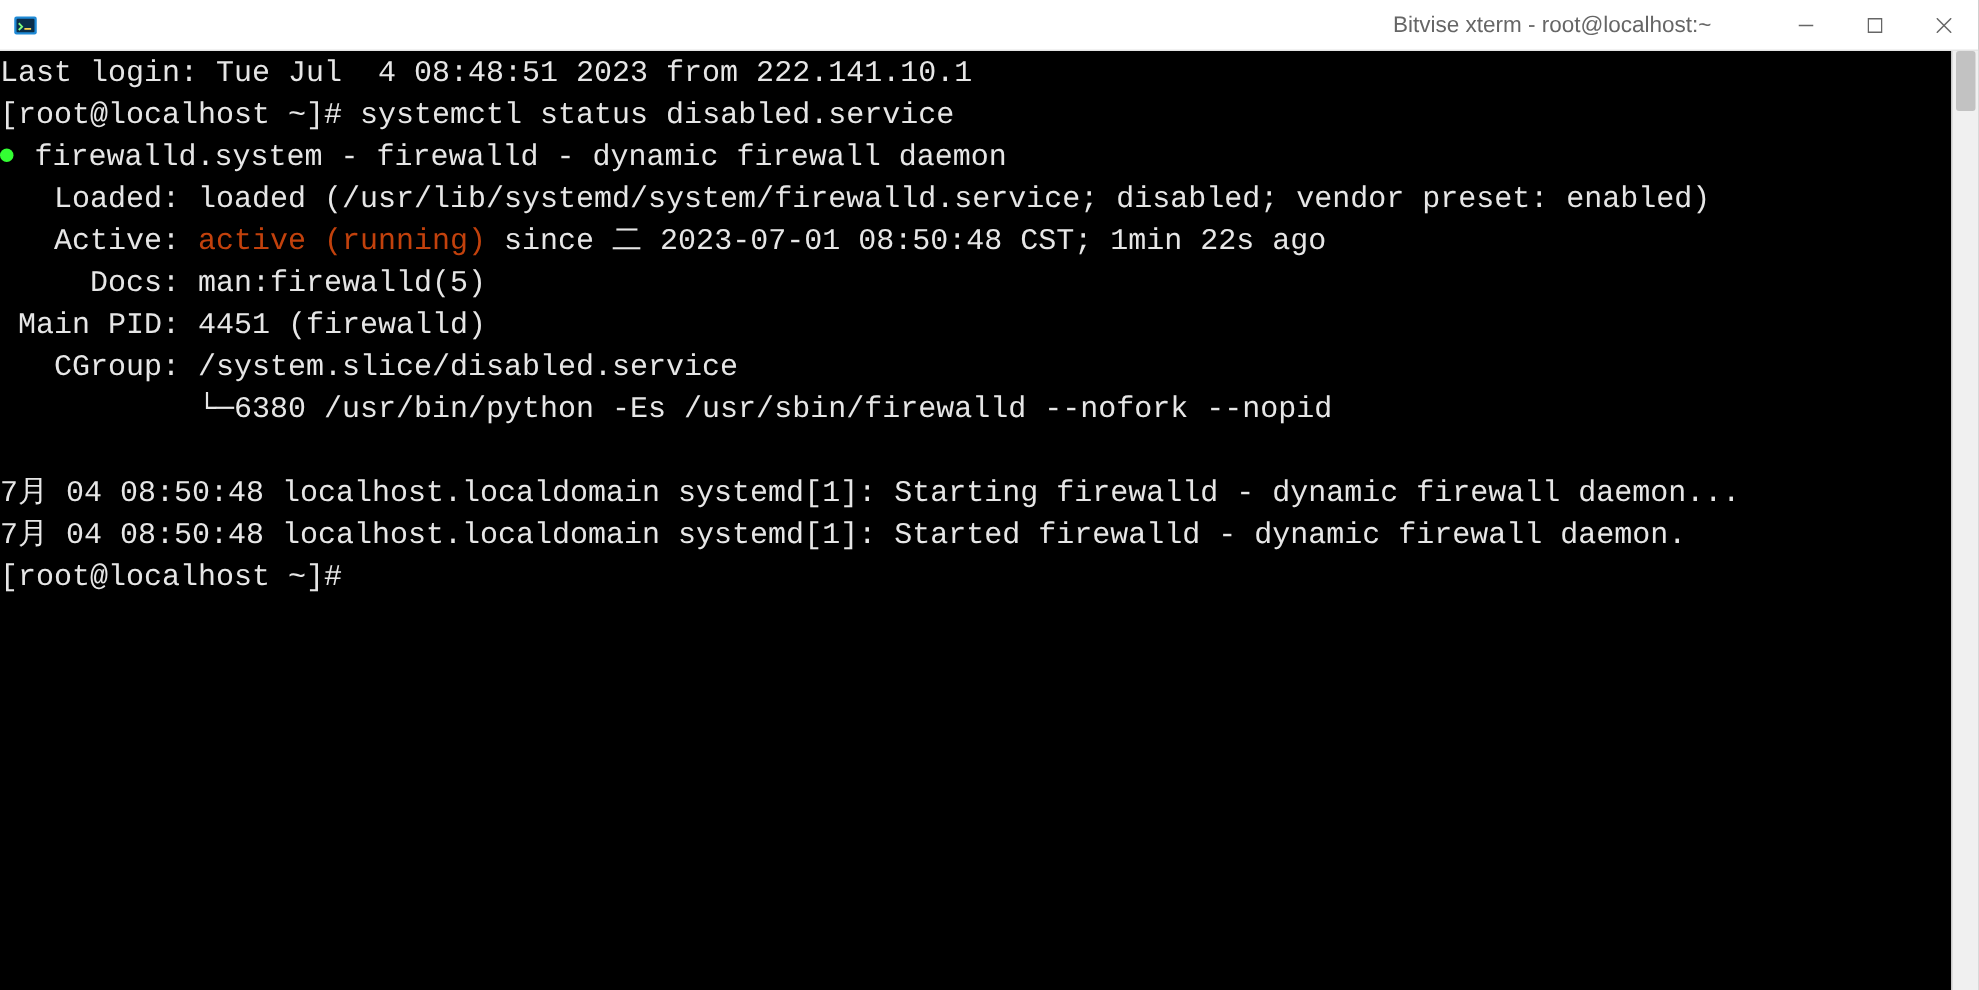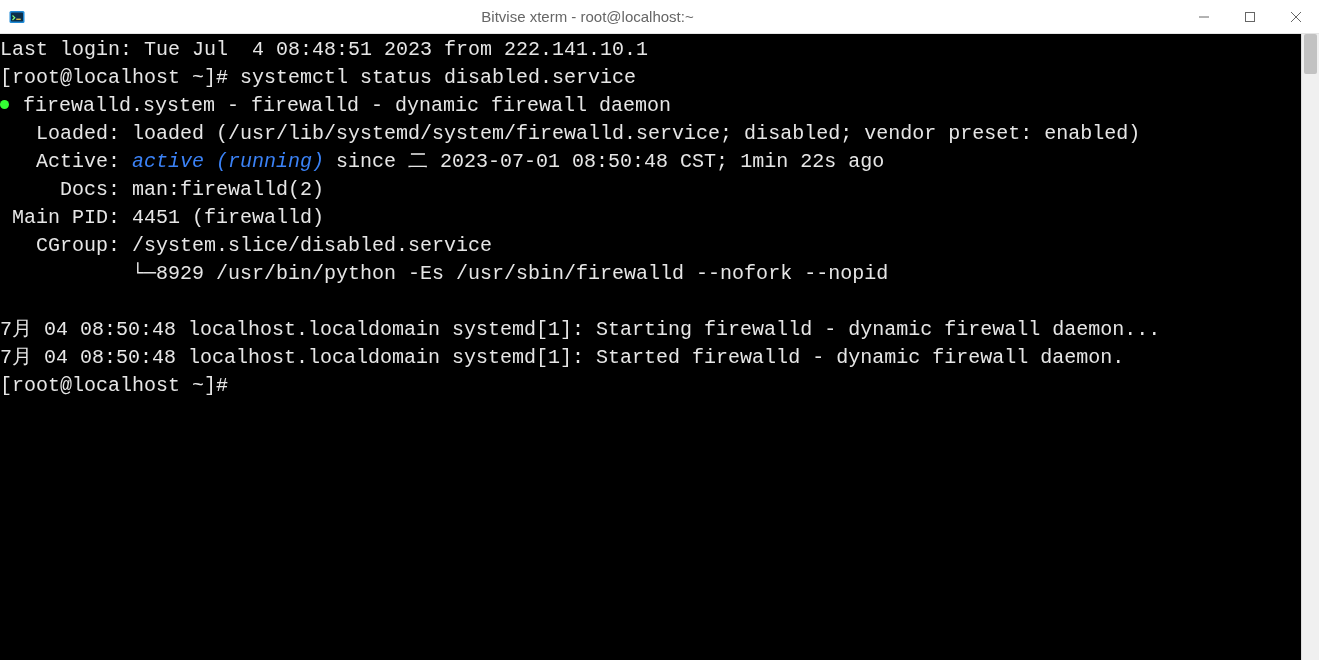--- a/index.html
+++ b/index.html
@@ -14,21 +14,21 @@
     border-bottom: 1px solid #e5e5e5;
     user-select: none;
   }
   .titlebar .app-icon {
     width: 34px; height: 34px;
     display: flex; align-items: center; justify-content: center;
   }
   .titlebar .app-icon svg { width: 18px; height: 18px; }
   .titlebar .title-text {
     flex: 1;
-    text-align: center;
+    text-align: right;
     color: #666;
     font-size: 15px;
     padding-right: 40px;
   }
   .win-controls { display: flex; }
   .win-btn {
     width: 46px; height: 34px;
     display: flex; align-items: center; justify-content: center;
     color: #555; font-size: 14px;
   }
@@ -45,21 +45,21 @@
     flex: 1;
     background: #000;
     color: #e6e6e6;
     font-family: "Consolas", "Courier New", monospace;
     font-size: 20px;
     line-height: 28px;
     padding: 2px 2px 2px 0;
     white-space: pre;
     overflow: hidden;
   }
-  .terminal .green { color: #3b82f6; font-style: italic; }
+  .terminal .green { color: #c2410c; }
   .terminal .dot {
     display: inline-block;
     width: 9px; height: 9px;
     border-radius: 50%;
     background: #33ff33;
     vertical-align: middle;
     margin-right: 2px;
     margin-bottom: 3px;
   }
   .scrollbar {
@@ -108,24 +108,24 @@
     </div>
   </div>
 </div>
 
 <div class="term-wrap">
   <div class="terminal"><span>Last login: Tue Jul  4 08:48:51 2023 from 222.141.10.1</span>
 <span><span>[root@localhost ~]# </span><span>systemctl status disabled.service</span></span>
 <span><span class="dot"></span><span> firewalld.system - firewalld - dynamic firewall daemon</span></span>
 <span>   Loaded: loaded (/usr/lib/systemd/system/firewalld.service; disabled; vendor preset: enabled)</span>
 <span><span>   Active: </span><span class="green">active (running)</span><span> since 二 2023-07-01 08:50:48 CST; 1min 22s ago</span></span>
-<span>     Docs: man:firewalld(2)</span>
+<span>     Docs: man:firewalld(5)</span>
 <span> Main PID: 4451 (firewalld)</span>
 <span>   CGroup: /system.slice/disabled.service</span>
-<span>           └─8929 /usr/bin/python -Es /usr/sbin/firewalld --nofork --nopid</span>
+<span>           └─6380 /usr/bin/python -Es /usr/sbin/firewalld --nofork --nopid</span>
 <span></span>
 <span>7月 04 08:50:48 localhost.localdomain systemd[1]: Starting firewalld - dynamic firewall daemon...</span>
 <span>7月 04 08:50:48 localhost.localdomain systemd[1]: Started firewalld - dynamic firewall daemon.</span>
 <span>[root@localhost ~]#</span></div>
 
   <div class="scrollbar">
     <div class="thumb"></div>
   </div>
 </div>
 

